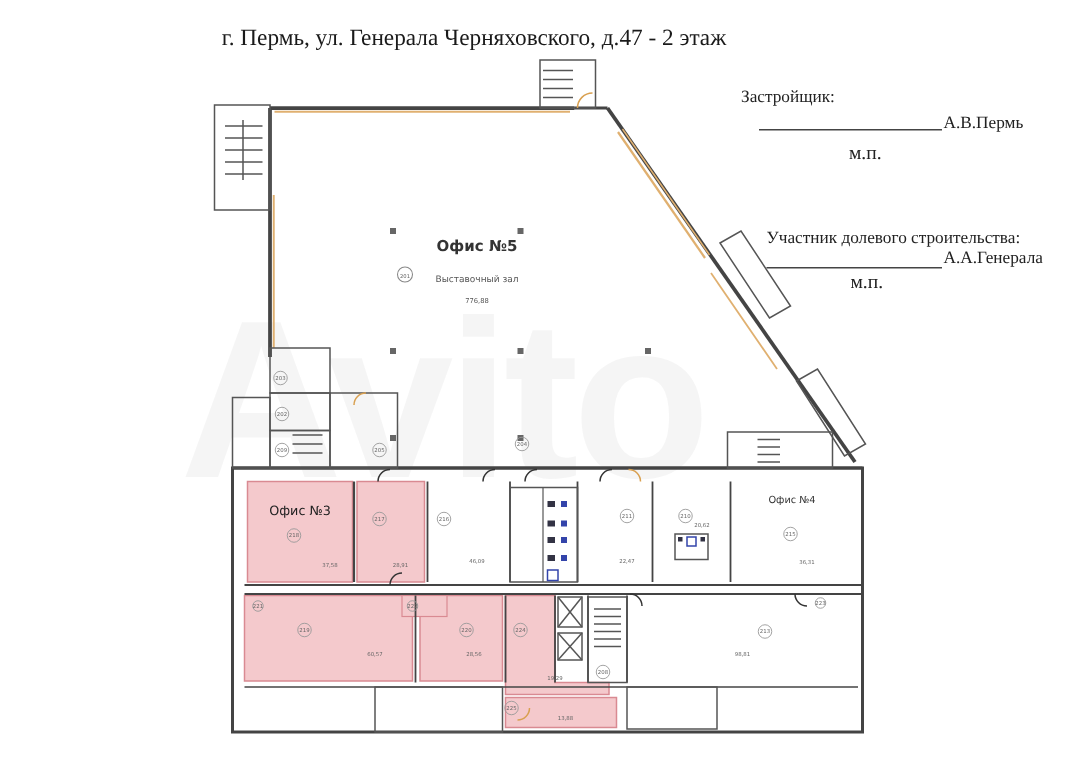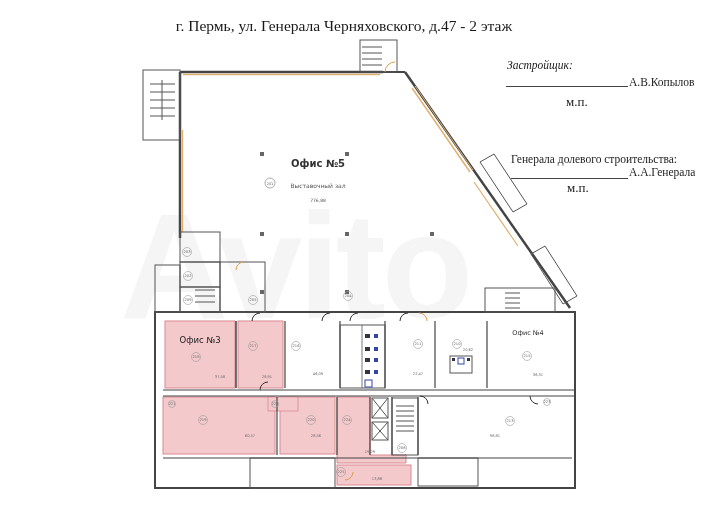--- a/index.html
+++ b/index.html
@@ -1,37 +1,37 @@
 <!DOCTYPE html>
 <html><head>
 <meta charset="utf-8">
 <style>
   html,body{margin:0;padding:0;background:#fff;}
   body{width:720px;height:508px;position:relative;overflow:hidden;font-family:"Liberation Serif",serif;color:#222;}
-  .title{position:absolute;left:0;top:17px;width:632px;text-align:center;font-size:15.5px;color:#1a1a1a;margin-left:28px;}
+  .title{position:absolute;left:0;top:17px;width:632px;text-align:center;font-size:15.5px;color:#1a1a1a;}
   .sig{position:absolute;font-size:11.5px;color:#222;}
   .sig-line{position:absolute;border-bottom:1px solid #444;height:0;}
   .mp{position:absolute;font-size:13px;color:#222;}
   svg.plan{position:absolute;left:0;top:0;}
   .lbl{font-family:"DejaVu Sans",sans-serif;}
   .watermark{position:absolute;left:120px;top:180px;font-family:Liberation Sans, sans-serif;font-size:150px;font-weight:bold;color:rgba(200,200,200,0.18);letter-spacing:-4px;pointer-events:none;}
 </style>
 </head>
 <body>
 
 <div class="watermark">Avito</div>
 
 <div class="title">г. Пермь, ул. Генерала Черняховского, д.47 - 2 этаж</div>
 
-<div class="sig" style="left:507px;top:59px;font-style:italic;">Застройщик:</div>
+<div class="sig" style="left:494px;top:59px;">Застройщик:</div>
 <div class="sig-line" style="left:506px;top:86px;width:122px;"></div>
-<div class="sig" style="left:629px;top:76px;">А.В.Копылов</div>
+<div class="sig" style="left:629px;top:76px;">А.В.Пермь</div>
 <div class="mp" style="left:566px;top:94px;">м.п.</div>
 
-<div class="sig" style="left:511px;top:153px;">Генерала долевого строительства:</div>
+<div class="sig" style="left:511px;top:153px;">Участник долевого строительства:</div>
 <div class="sig-line" style="left:511px;top:178px;width:117px;"></div>
 <div class="sig" style="left:629px;top:166px;">А.А.Генерала</div>
 <div class="mp" style="left:567px;top:180px;">м.п.</div>
 
 <svg class="plan" width="720" height="508" viewBox="0 0 720 508">
 
   <g>
     <rect x="165" y="321" width="70" height="67" fill="#f4c9cc" stroke="#d98a92" stroke-width="1"></rect>
     <rect x="238" y="321" width="45" height="67" fill="#f4c9cc" stroke="#d98a92" stroke-width="1"></rect>
     <rect x="163" y="397" width="112" height="57" fill="#f4c9cc" stroke="#d98a92" stroke-width="1"></rect>

